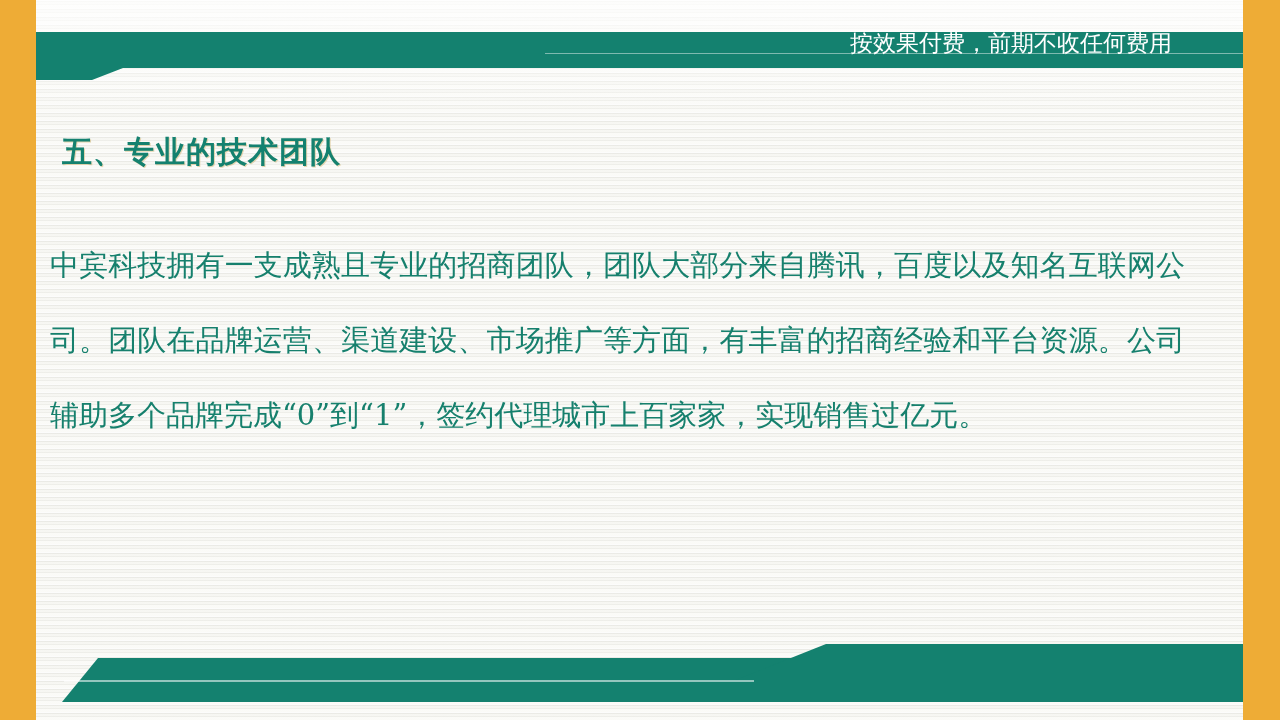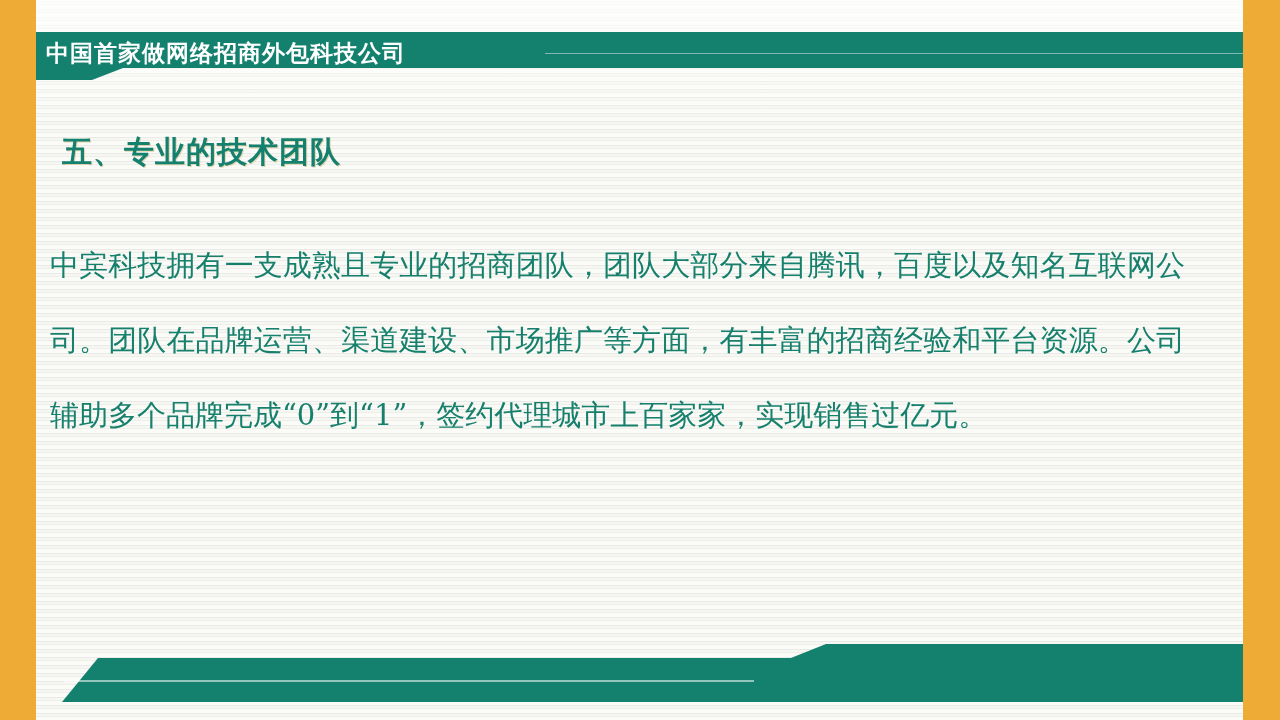--- a/index.html
+++ b/index.html
@@ -188,25 +188,25 @@
 
 <div class="slide">
 
   <div class="paper">
     <div class="paper-texture"></div>
     <div class="paper-top-wash"></div>
   </div>
 
   <div class="header-ribbon"></div>
   <div class="header-hairline"></div>
-  <div class="header-title">中国首家做网络招商外包科技公司</div>
 
   <div class="section-heading">五、专业的技术团队</div>
 
   <div class="body-copy">中宾科技拥有一支成熟且专业的招商团队，团队大部分来自腾讯，百度以及知名互联网公司。团队在品牌运营、渠道建设、市场推广等方面，有丰富的招商经验和平台资源。公司辅助多个品牌完成“0”到“1”，签约代理城市上百家家，实现销售过亿元。</div>
 
   <div class="footer-wrap">
     <div class="footer-bar-low"></div>
     <div class="footer-bar-high"></div>
     <div class="footer-hairline"></div>
   </div>
+  <div class="footer-slogan">按效果付费，前期不收任何费用</div>
 
 </div>
 
 </body></html>

